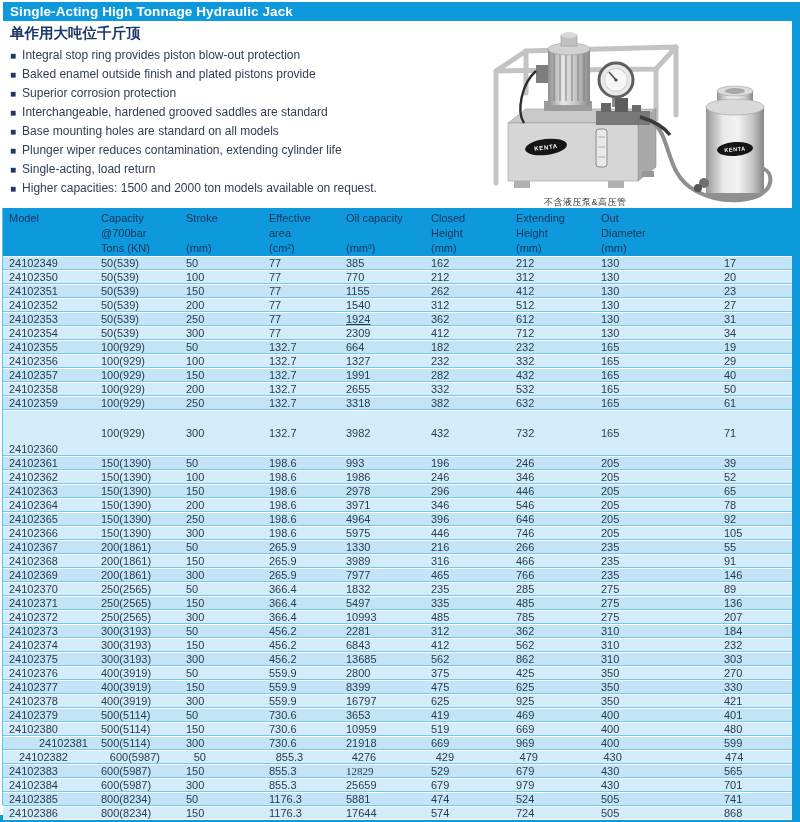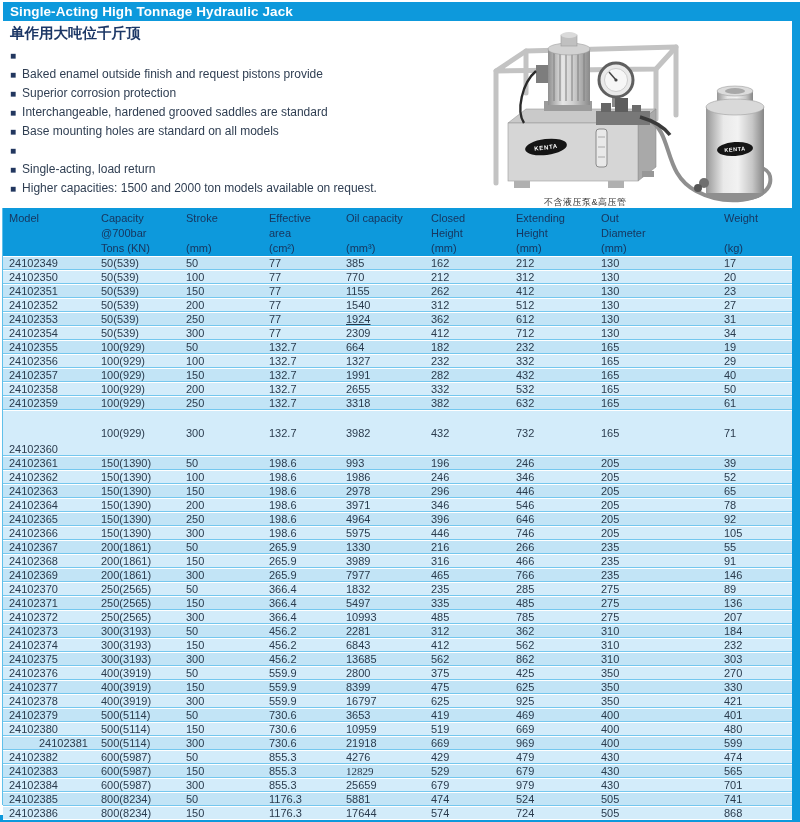--- a/index.html
+++ b/index.html
@@ -50,39 +50,41 @@
 
   <div class="titlebar">Single-Acting High Tonnage Hydraulic Jack</div>
   <div class="right-strip"></div>
   <div class="bottom-strip"></div>
 
   <div class="intro">
     <div class="cn-title">单作用大吨位千斤顶</div>
     <ul class="features" id="features">
         <li>
           <span class="sq">■</span>
-        </li>
-        <li>
-          <span class="sq">■</span>
-          <span>Baked enamel outside finish and request pistons provide</span>
+          <span>Integral stop ring provides piston blow-out protection</span>
+        </li>
+        <li>
+          <span class="sq">■</span>
+          <span>Baked enamel outside finish and plated pistons provide</span>
         </li>
         <li>
           <span class="sq">■</span>
           <span>Superior corrosion protection</span>
         </li>
         <li>
           <span class="sq">■</span>
           <span>Interchangeable, hardened grooved saddles are standard</span>
         </li>
         <li>
           <span class="sq">■</span>
           <span>Base mounting holes are standard on all models</span>
         </li>
         <li>
           <span class="sq">■</span>
+          <span>Plunger wiper reduces contamination, extending cylinder life</span>
         </li>
         <li>
           <span class="sq">■</span>
           <span>Single-acting, load return</span>
         </li>
         <li>
           <span class="sq">■</span>
           <span>Higher capacities: 1500 and 2000 ton models available on request.</span>
         </li>
       </ul>
@@ -221,25 +223,20 @@
         <div class="hcell" style="width: 85px;">
           <div>Extending</div>
           <div>Height</div>
           <div>(mm)</div>
         </div>
         <div class="hcell" style="width: 123px;">
           <div>Out</div>
           <div>Diameter</div>
           <div>(mm)</div>
         </div>
-        <div class="hcell" style="width: 74px;">
-          <div>Weight</div>
-          <div> </div>
-          <div>(kg)</div>
-        </div>
       </div>
     <div class="tbody" id="tbody">
         <div class="row even">
           <div class="cell" style="width: 92px;">24102349</div>
           <div class="cell" style="width: 85px;">50(539)</div>
           <div class="cell" style="width: 83px;">50</div>
           <div class="cell" style="width: 77px;">77</div>
           <div class="cell" style="width: 85px;">385</div>
           <div class="cell" style="width: 85px;">162</div>
           <div class="cell" style="width: 85px;">212</div>
@@ -592,21 +589,21 @@
           <div class="cell" style="width: 85px;">500(5114)</div>
           <div class="cell" style="width: 83px;">300</div>
           <div class="cell" style="width: 77px;">730.6</div>
           <div class="cell" style="width: 85px;">21918</div>
           <div class="cell" style="width: 85px;">669</div>
           <div class="cell" style="width: 85px;">969</div>
           <div class="cell" style="width: 123px;">400</div>
           <div class="cell" style="width: 74px;">599</div>
         </div>
         <div class="row odd">
-          <div class="cell" style="width: 92px;">24102382</div>
+          <div class="cell" style="width: 92px; margin-left: 10px;">24102382</div>
           <div class="cell" style="width: 85px;">600(5987)</div>
           <div class="cell" style="width: 83px;">50</div>
           <div class="cell" style="width: 77px;">855.3</div>
           <div class="cell" style="width: 85px;">4276</div>
           <div class="cell" style="width: 85px;">429</div>
           <div class="cell" style="width: 85px;">479</div>
           <div class="cell" style="width: 123px;">430</div>
           <div class="cell" style="width: 74px;">474</div>
         </div>
         <div class="row even">

